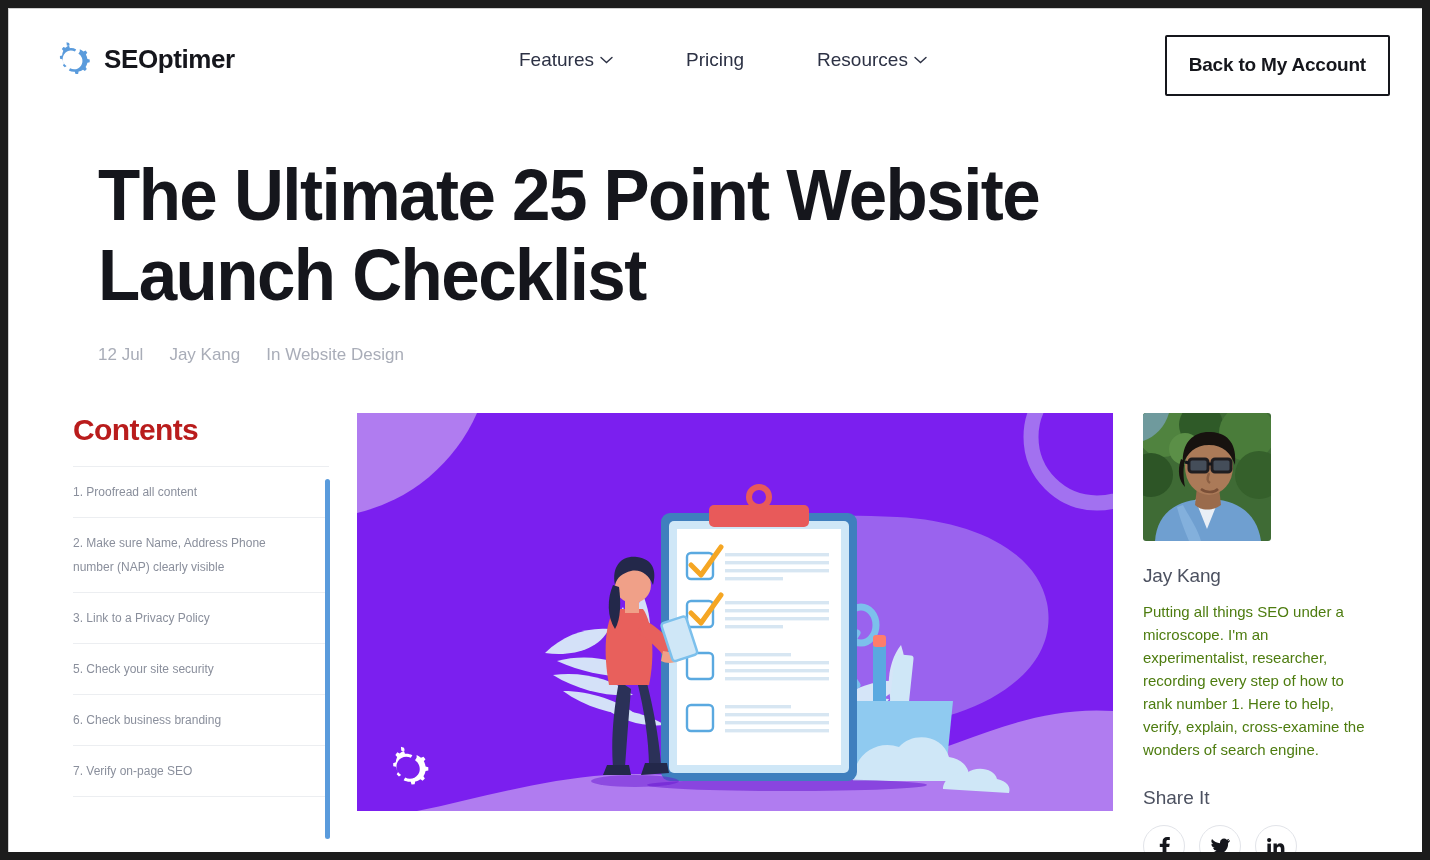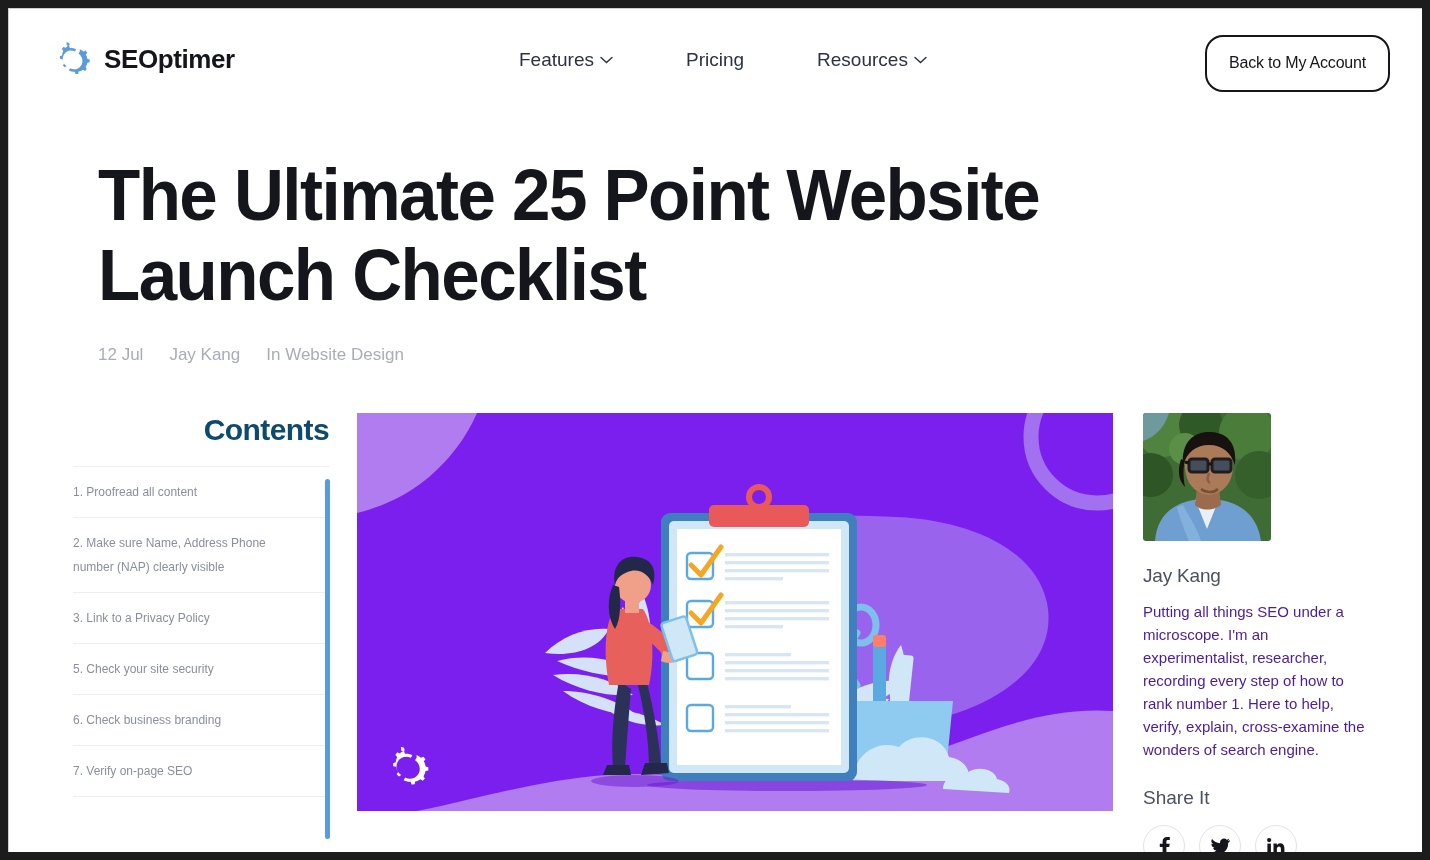--- a/index.html
+++ b/index.html
@@ -56,25 +56,25 @@
     color: #2c3144;
     cursor: pointer;
     white-space: nowrap;
   }
   .chev { display: block; }
   .account-btn {
     position: absolute;
     right: 32px; top: 26px;
     padding: 17px 22px 18px;
     border: 2px solid #15161c;
-    border-radius: 18px;
+    border-radius: 2px;
     background: #fff;
     font-family: "Liberation Sans", sans-serif;
-    font-size: 16px;
-    font-weight: normal;
+    font-size: 19px;
+    font-weight: bold;
     color: #15161c;
     letter-spacing: -0.2px;
     cursor: pointer;
     white-space: nowrap;
   }
 
   
   .article-head { padding: 38px 44px 0 89px; }
   .article-title {
     font-family: "Liberation Sans Narrow", "Liberation Sans", sans-serif;
@@ -103,24 +103,23 @@
     padding-left: 64px;
     padding-right: 24px;
     gap: 0;
   }
 
   
   .toc-col { width: 256px; flex: 0 0 256px; position: relative; }
   .toc-title {
     font-size: 30px;
     font-weight: bold;
-    color: #0c4a6e;
+    color: #b91c1c;
     letter-spacing: -0.6px;
     margin-bottom: 19px;
-    text-align: right;
   }
   .toc-list { position: relative; }
   .toc-item {
     font-size: 12px;
     line-height: 24px;
     color: #8a8f9c;
     padding: 13px 24px 13px 0;
     border-top: 1px solid #eceef1;
     cursor: pointer;
   }
@@ -156,21 +155,21 @@
   .author-name {
     margin-top: 24px;
     font-size: 19px;
     color: #4c5160;
     letter-spacing: -0.2px;
   }
   .author-bio {
     margin-top: 13px;
     font-size: 15px;
     line-height: 23px;
-    color: #4c1d95;
+    color: #4d7c0f;
   }
   .share-title {
     margin-top: 26px;
     font-size: 19px;
     color: #4c5160;
   }
   .share-row {
     margin-top: 16px;
     display: flex;
     gap: 14px;

